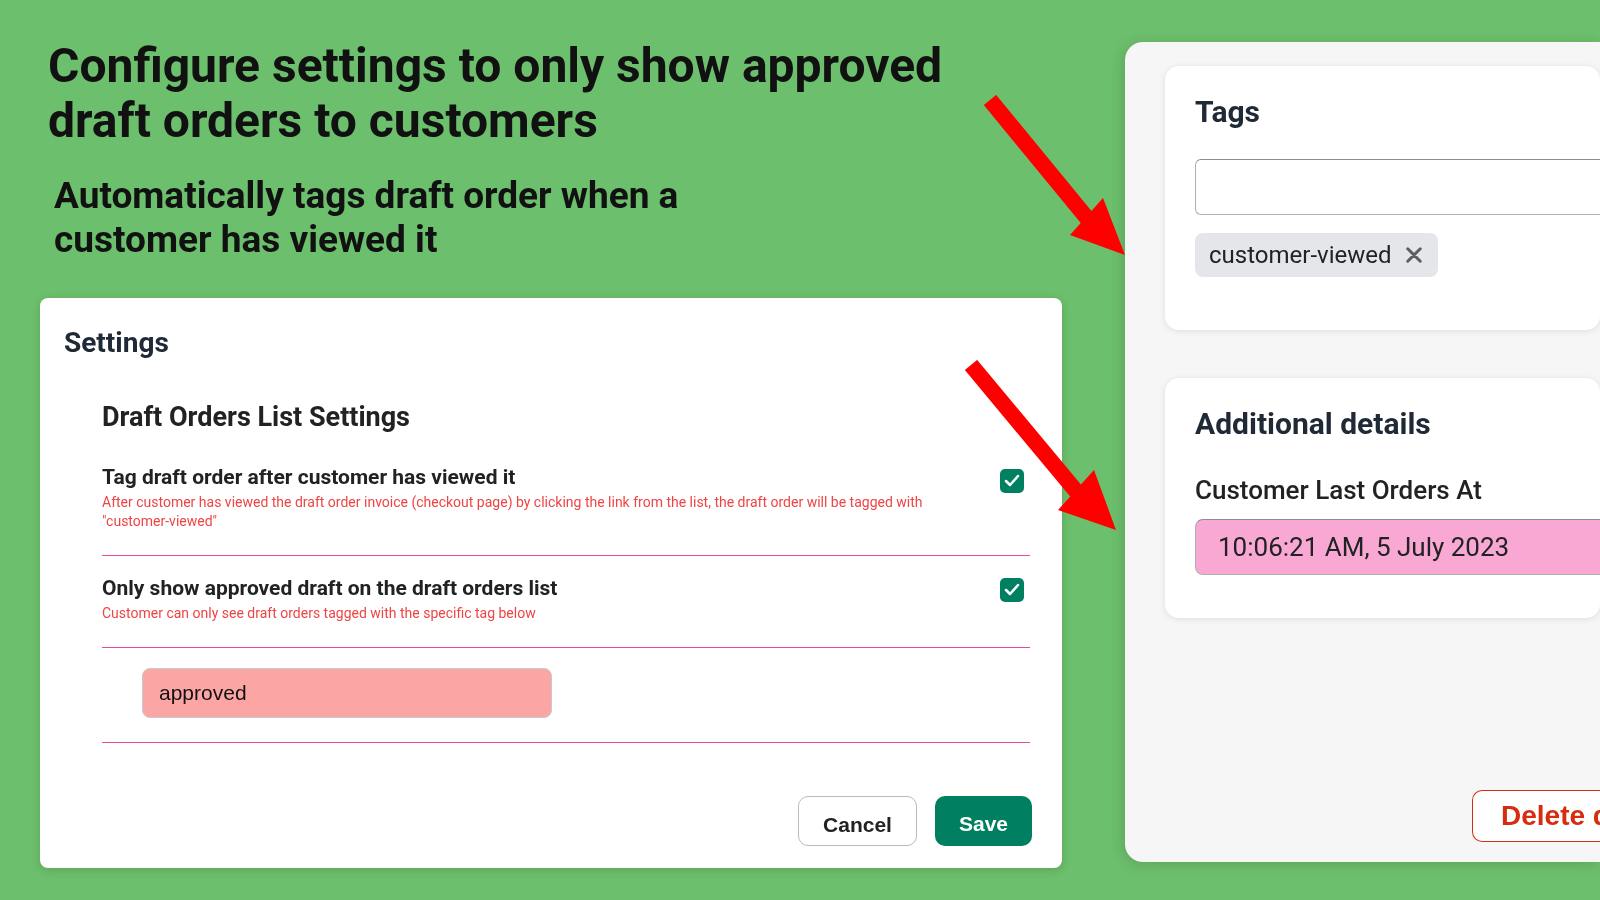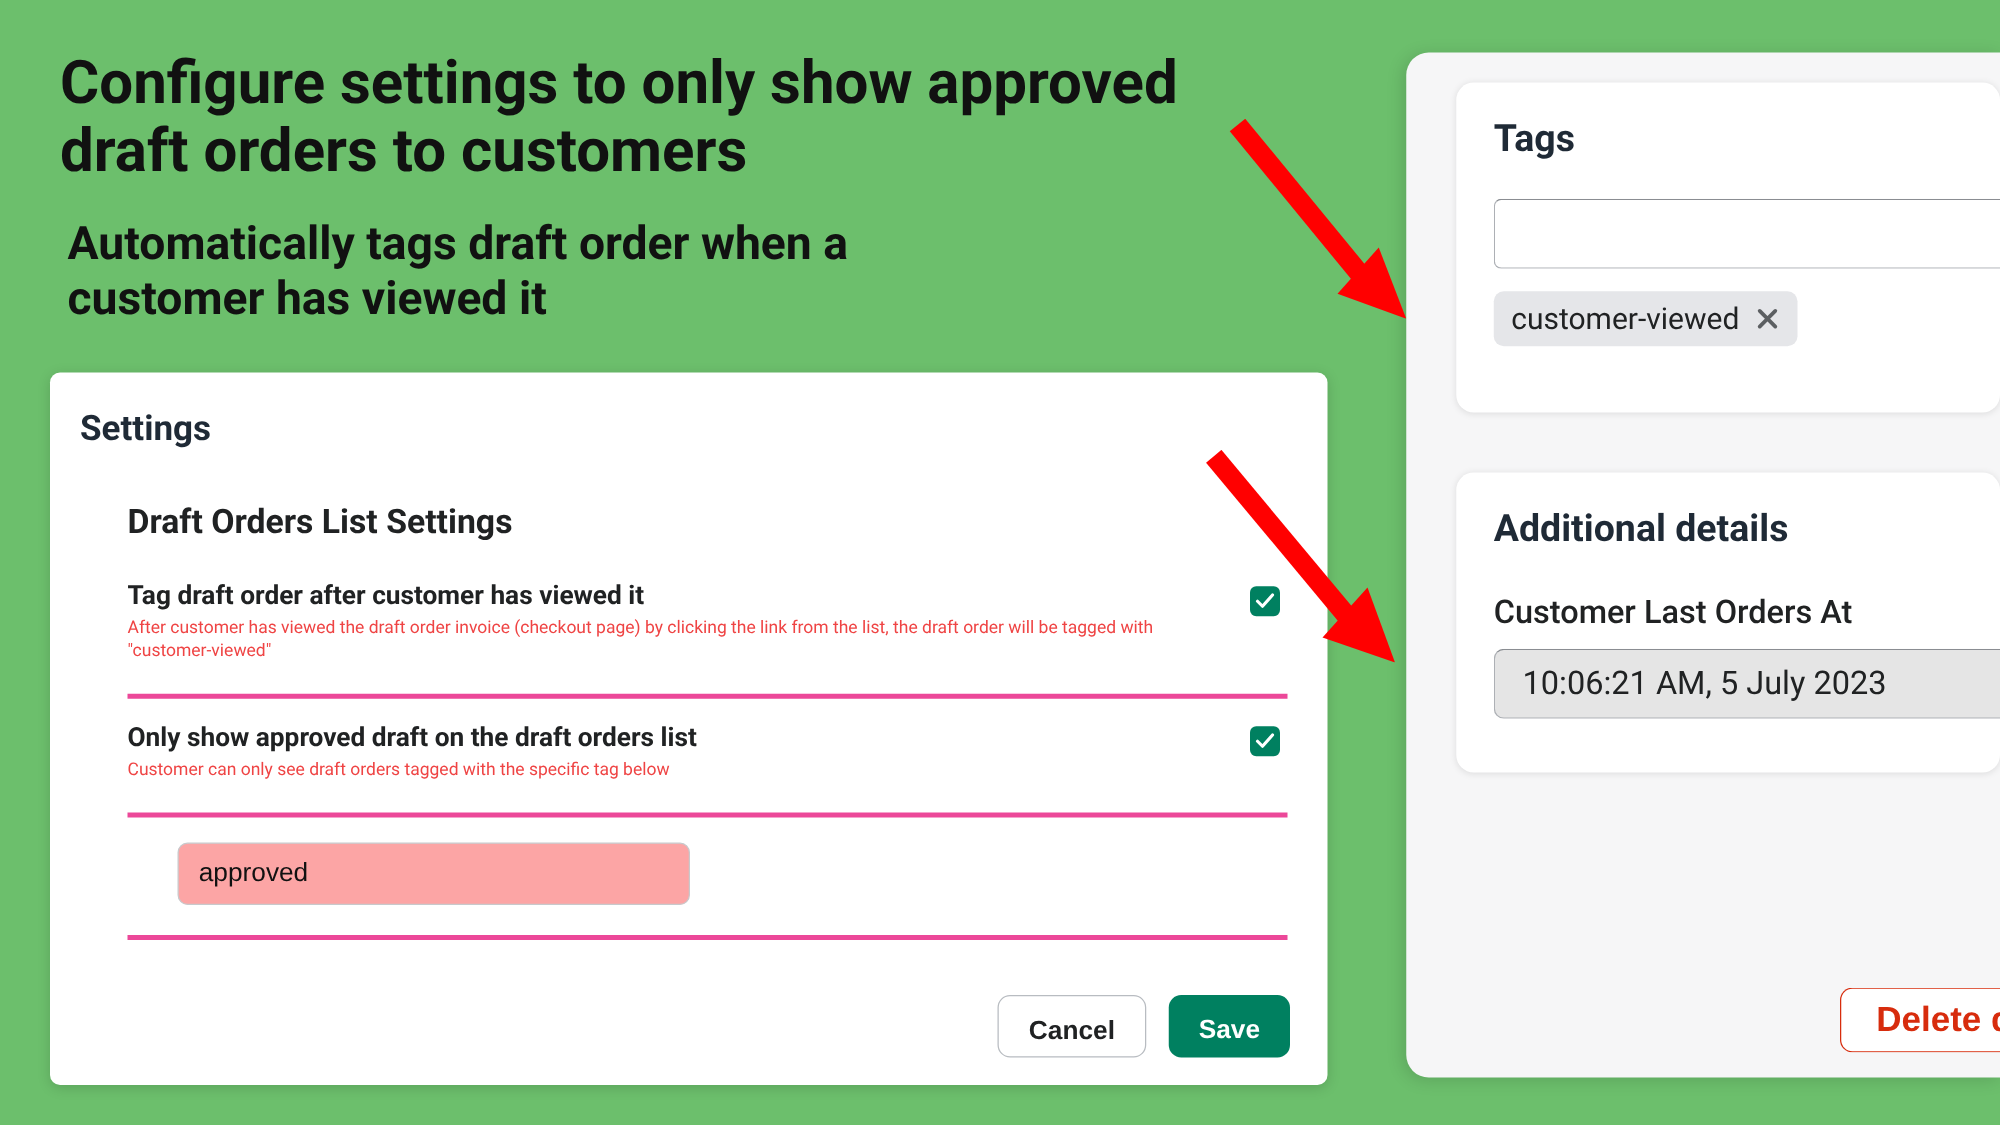--- a/index.html
+++ b/index.html
@@ -58,21 +58,21 @@
     font-weight: 700;
     margin-top: 42px;
     margin-left: 30px;
   }
   .settings-body {
     margin-top: 26px;
     margin-left: 30px;
     margin-right: 0;
   }
   .setting-row {
-    border-bottom: 4px solid #ec4899;
+    border-bottom: 1px solid #ec4899;
     padding: 20px 0 24px 0;
     position: relative;
   }
   .setting-row:first-child{
     padding-top: 6px;
   }
   .setting-row.last-row {
     display:flex;
     align-items:flex-start;
   }
@@ -214,21 +214,21 @@
     width: calc(100% - 0px);
     height: 56px;
     border: 1.5px solid #adb0b5;
     border-top-color:#8a8d92;
     border-right:none;
     border-radius: 8px 0 0 8px;
     display: flex;
     align-items: center;
     padding: 0 22px;
     font-size: 26px;
-    background:#e5e5e5;
+    background:#f9a8d4;
   }
 
   .delete-btn {
     position: absolute;
     right: 0;
     bottom: 20px;
     height: 52px;
     border: 1.5px solid #d72c0d;
     border-right:none;
     color: #d72c0d;

